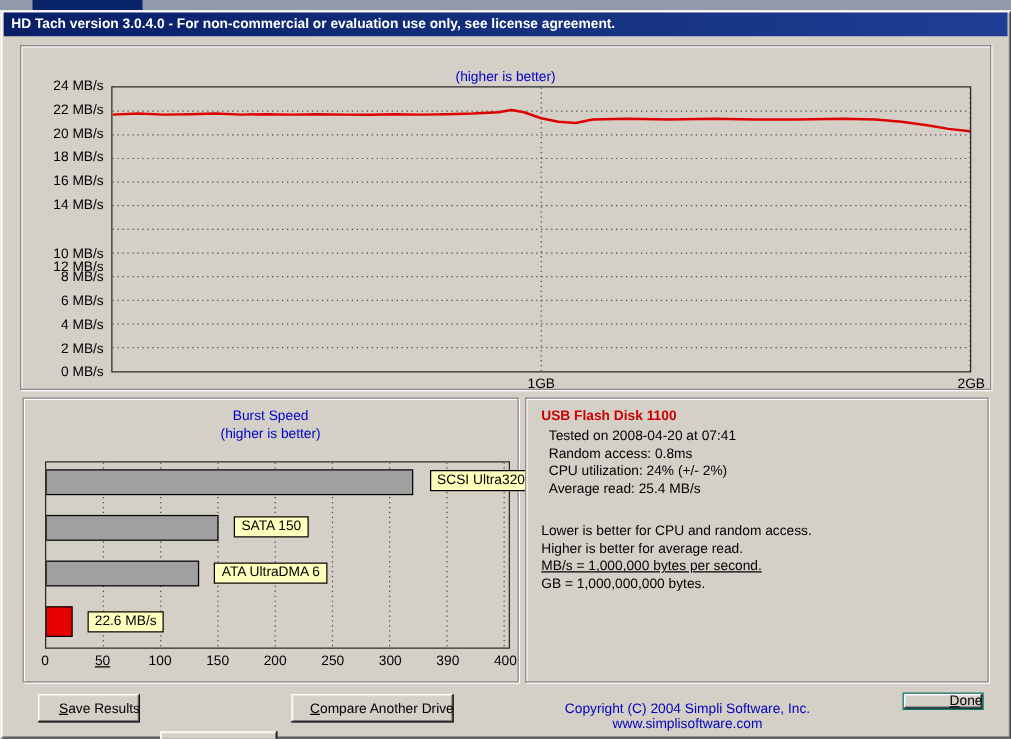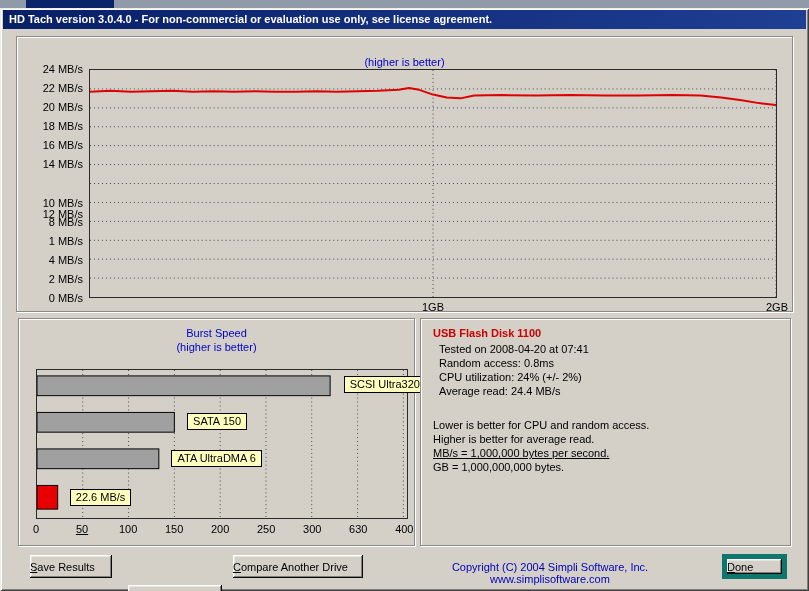--- a/index.html
+++ b/index.html
@@ -44,29 +44,29 @@
   .bar-label {
     position:absolute; height:17px; line-height:15px; white-space:nowrap;
     background:#ffffbe; border:1px solid #000; padding:0 5px;
   }
   #drive-name { position:absolute; left:12px; top:8px; font-weight:bold; color:#cc0000; }
   .stat { position:absolute; left:18px; }
   .note { position:absolute; left:12px; }
   .btn {
     position:absolute; background:#d4d0c8; border:none; padding:0; margin:0;
     font-family:inherit; font-size:11px; color:#000; cursor:pointer;
-    display:flex; align-items:center; justify-content:flex-start;
+    display:flex; align-items:center; justify-content:flex-end;
     box-shadow: inset -1px -1px 0 #0a0a0a, inset 1px 1px 0 #ffffff, inset -2px -2px 0 #808080, inset 2px 2px 0 #e6e4de;
   }
   .btn > span { display:block; }
   .btn > span::first-letter { text-decoration:underline; }
   #btn-save    { left:30px;  top:555px; width:82px;  height:23px; }
   #btn-upload  { left:128px; top:555px; width:94px;  height:23px;margin-top:30px; }
   #btn-compare { left:233px; top:555px; width:130px; height:23px; }
-  #btn-done    { left:722px; top:554px; width:65px;  height:25px; border:5px solid #0f766e; }
+  #btn-done    { left:722px; top:554px; width:65px;  height:14px; border:1px solid #0f766e; }
   #copyright { position:absolute; left:392px; top:561px; width:316px; text-align:center; color:#0000bb; }
 </style>
 </head>
 <body>
 
 <div id="desktop-strip">
   <div id="bg-fragment"></div>
 </div>
 
 <div id="window"></div>
@@ -98,21 +98,21 @@
   <div id="seq-labels">
       <div class="ytick" style="top: 26px;">24 MB/s</div>
       <div class="ytick" style="top: 45.0833px;">22 MB/s</div>
       <div class="ytick" style="top: 64.1667px;">20 MB/s</div>
       <div class="ytick" style="top: 83.25px;">18 MB/s</div>
       <div class="ytick" style="top: 102.333px;">16 MB/s</div>
       <div class="ytick" style="top: 121.417px;">14 MB/s</div>
       <div class="ytick" style="top: 140.5px; margin-top: 30px;">12 MB/s</div>
       <div class="ytick" style="top: 159.583px;">10 MB/s</div>
       <div class="ytick" style="top: 178.667px;">8 MB/s</div>
-      <div class="ytick" style="top: 197.75px;">1 MB/s</div>
+      <div class="ytick" style="top: 197.75px;">6 MB/s</div>
       <div class="ytick" style="top: 216.833px;">4 MB/s</div>
       <div class="ytick" style="top: 235.917px;">2 MB/s</div>
       <div class="ytick" style="top: 255px;">0 MB/s</div>
       <div class="xtick" style="left: 396px;">1GB</div>
       <div class="xtick" style="left: 740px;">2GB</div>
     </div>
 </div>
 
 <div id="gb-burst" class="groupbox">
   <div class="chart-heading t1">Burst Speed</div>
@@ -138,31 +138,31 @@
       <div class="bar-label" style="left: 168.119px; top: 94px;">SATA 150</div>
       <div class="bar-label" style="left: 152.465px; top: 131px;">ATA UltraDMA 6</div>
       <div class="bar-label" style="left: 50.8099px; top: 170px;">22.6 MB/s</div>
       <div class="btick" style="left: 2px;">0</div>
       <div class="btick" style="left: 48.0396px; text-decoration: underline;">50</div>
       <div class="btick" style="left: 94.0792px;">100</div>
       <div class="btick" style="left: 140.119px;">150</div>
       <div class="btick" style="left: 186.158px;">200</div>
       <div class="btick" style="left: 232.198px;">250</div>
       <div class="btick" style="left: 278.238px;">300</div>
-      <div class="btick" style="left: 324.277px;">630</div>
+      <div class="btick" style="left: 324.277px;">390</div>
       <div class="btick" style="left: 370.317px;">400</div>
     </div>
 </div>
 
 <div id="gb-info" class="groupbox">
   <div id="drive-name">USB Flash Disk 1100</div>
   <div class="stat" style="top:24px;">Tested on 2008-04-20 at 07:41</div>
   <div class="stat" style="top:38px;">Random access: 0.8ms</div>
   <div class="stat" style="top:52px;">CPU utilization: 24% (+/- 2%)</div>
-  <div class="stat" style="top:66px;">Average read: 24.4 MB/s</div>
+  <div class="stat" style="top:66px;">Average read: 25.4 MB/s</div>
   <div class="note" style="top:114px;">Higher is better for average read.</div>
   <div class="note" style="top:100px;">Lower is better for CPU and random access.</div>
   <div class="note" style="top:128px;text-decoration:underline;">MB/s = 1,000,000 bytes per second.</div>
   <div class="note" style="top:142px;">GB = 1,000,000,000 bytes.</div>
 </div>
 
 <button class="btn" id="btn-save">
   <span>Save Results</span>
 </button>
 <button class="btn" id="btn-upload">

